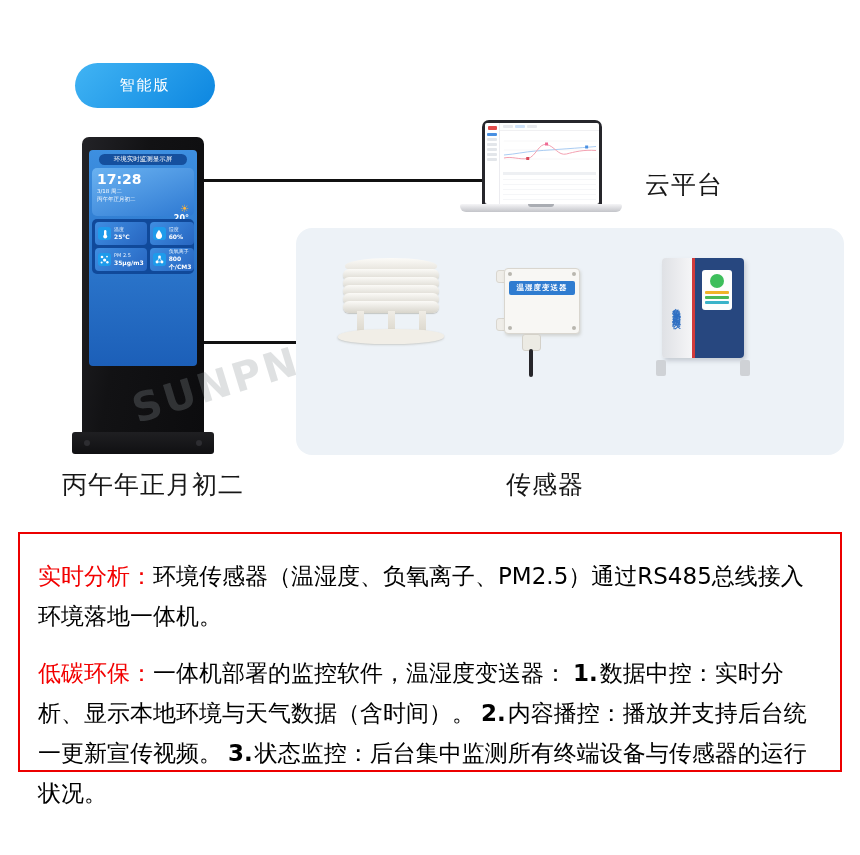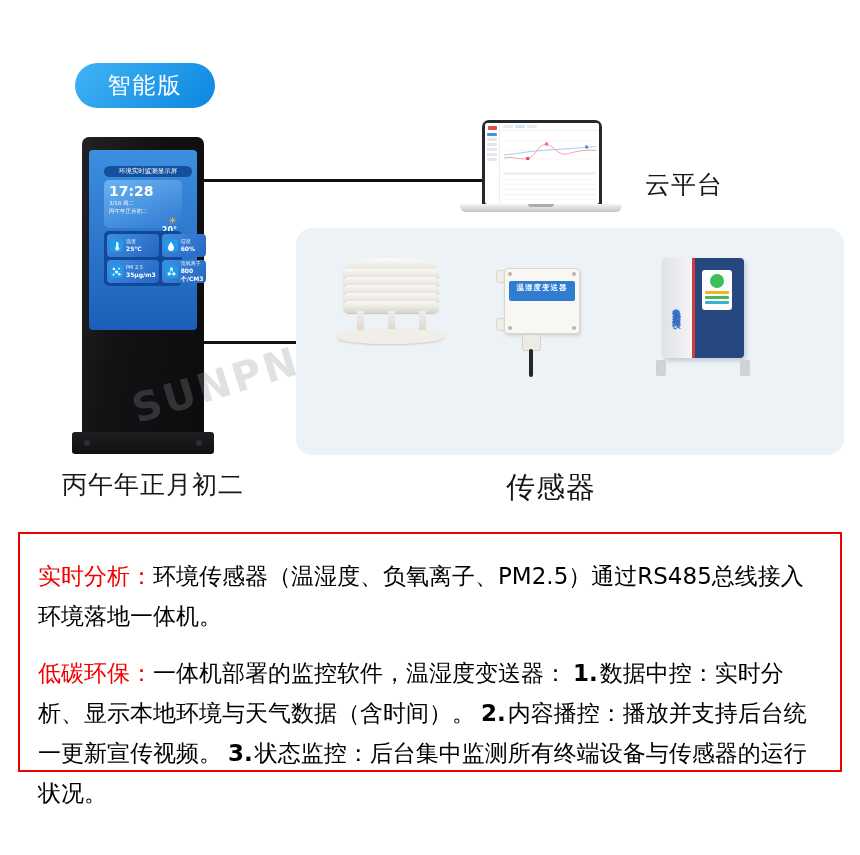--- a/index.html
+++ b/index.html
@@ -1,39 +1,39 @@
 <!DOCTYPE html>
 <html><head>
 <meta charset="utf-8">
 <style>
   html,body{margin:0;padding:0;background:#fff;}
   .canvas{position:relative;width:860px;height:855px;background:#fff;overflow:hidden;
           font-family:"DejaVu Sans",sans-serif;}
 
   
   .badge{position:absolute;left:75px;top:63px;width:140px;height:45px;border-radius:23px;
-         background:linear-gradient(135deg,#41b4f4,#0c86e0);color:#fff;font-size:23px;
+         background:linear-gradient(135deg,#41b4f4,#0c86e0);color:#fff;font-size:15px;
          display:flex;align-items:center;justify-content:center;letter-spacing:2px;}
 
   
   .line{position:absolute;height:3px;background:#111;}
   .line1{left:202px;top:179px;width:286px;}
   .line2{left:202px;top:341px;width:96px;}
 
   
   .kiosk-body{position:absolute;left:82px;top:137px;width:122px;height:300px;
               background:linear-gradient(100deg,#232327,#121214 40%,#0c0c0e);
               border-radius:7px 7px 2px 2px;}
   .kiosk-base{position:absolute;left:72px;top:432px;width:142px;height:22px;
               background:linear-gradient(#1f1f22,#101012);border-radius:3px;}
   .kiosk-base::before,.kiosk-base::after{content:"";position:absolute;top:8px;width:6px;height:6px;
               border-radius:50%;background:#2d2d31;}
   .kiosk-base::before{left:12px}.kiosk-base::after{right:12px}
-  .kiosk-screen{position:absolute;left:89px;top:150px;width:108px;height:180px;border-radius:4px;
-              background:linear-gradient(180deg,#3d8fe0,#1c5fb8);padding:15px;box-sizing:border-box;
+  .kiosk-screen{position:absolute;left:89px;top:150px;width:108px;height:216px;border-radius:4px;
+              background:linear-gradient(180deg,#3d8fe0,#1c5fb8);padding:3px;box-sizing:border-box;
               display:flex;flex-direction:column;}
   .scr-title{width:88px;height:11px;margin:1px auto 0;background:#15509e;border-radius:6px;
              color:#fff;font-size:6.5px;line-height:11px;text-align:center;}
   .weather-card{margin-top:3px;height:48px;border-radius:5px;padding:3px 5px;box-sizing:border-box;
              background:linear-gradient(160deg,#6ab2f1,#2e79d2);display:flex;justify-content:space-between;color:#fff;flex-direction:column;}
   .w-time{font-size:14px;font-weight:bold;line-height:16px;}
   .w-date,.w-lunar{font-size:5.5px;line-height:8px;opacity:.95;}
   .w-right{text-align:right;display:flex;flex-direction:column;align-items:flex-end;}
   .w-sun{font-size:10px;line-height:11px;color:#ffb63c;}
   .w-temp{font-size:8px;font-weight:bold;line-height:10px;}
@@ -62,21 +62,21 @@
   .b-earth::after{content:"";position:absolute;left:6px;top:10px;width:22px;height:17px;border-radius:50%;
            background:#47b45e;transform:rotate(-20deg);}
   .b-hill1{position:absolute;bottom:-10px;left:-12px;width:72px;height:30px;border-radius:50%;background:#66bb74;}
   .b-hill2{position:absolute;bottom:-12px;right:-6px;width:80px;height:30px;border-radius:50%;background:#3fa45c;}
   .b-ground{position:absolute;bottom:0;left:0;right:0;height:7px;background:#58b06a;}
 
   
   .caption{position:absolute;color:#161616;}
   .kiosk-caption{left:62px;top:468px;font-size:25px;letter-spacing:1px;}
   .cloud-caption{left:645px;top:168px;font-size:25px;letter-spacing:1px;}
-  .sensors-caption{left:506px;top:468px;font-size:29px;letter-spacing:1px;}
+  .sensors-caption{left:506px;top:468px;font-size:25px;letter-spacing:1px;}
   .sensor-caption{position:absolute;top:374px;font-size:20px;color:#222;text-align:center;}
 
   
   .watermark{position:absolute;left:128px;top:345px;font-size:40px;font-weight:bold;
              color:rgba(140,146,152,.28);transform:rotate(-17deg);letter-spacing:3px;white-space:nowrap;}
 
   
   .laptop{position:absolute;left:460px;top:116px;width:162px;height:100px;}
   .lp-screen{position:absolute;left:22px;top:4px;width:120px;height:86px;background:#26262b;
              border-radius:7px 7px 0 0;}
@@ -109,21 +109,21 @@
           border-radius:9px;box-shadow:0 1px 1px rgba(120,115,100,.35);}
   .pm-legs{position:relative;height:22px;width:96px;margin:0 auto;}
   .pm-leg{position:absolute;top:-2px;width:7px;height:24px;background:linear-gradient(#efece5,#d9d5ca);}
   .pm-plate{width:106px;height:15px;background:#f1eee7;border-radius:45%;transform:skewX(-12deg);
           box-shadow:0 1px 2px rgba(120,115,100,.3);margin-top:-6px;}
 
   
   .th-sensor{position:absolute;left:196px;top:40px;width:100px;height:110px;}
   .th-box{position:absolute;left:12px;top:0;width:74px;height:64px;background:#f8f7f4;
           border:1px solid #d9d6cf;border-radius:4px;box-shadow:1px 2px 3px rgba(150,145,130,.3);}
-  .th-label{position:absolute;left:4px;top:12px;right:4px;height:20px;background:#2f7cd0;border-radius:2px;
+  .th-label{position:absolute;left:4px;top:12px;right:4px;height:14px;background:#2f7cd0;border-radius:2px;
           color:#fff;font-size:7.5px;font-weight:bold;line-height:14px;text-align:center;letter-spacing:1px;}
   .th-screw{position:absolute;width:4px;height:4px;border-radius:50%;background:#b9b6ae;}
   .th-ear{position:absolute;left:4px;width:9px;height:11px;background:#efede8;border:1px solid #d9d6cf;border-radius:3px;}
   .th-gland{position:absolute;left:30px;top:66px;width:17px;height:15px;background:#ecebe4;
           border:1px solid #d4d1c9;border-radius:3px;}
   .th-cable{position:absolute;left:37px;top:81px;width:4px;height:28px;background:#26262a;border-radius:2px;}
 
   
   .ion-sensor{position:absolute;left:358px;top:30px;width:100px;height:118px;}
   .ion-box{position:absolute;left:8px;top:0;width:82px;height:100px;border-radius:4px;overflow:hidden;

